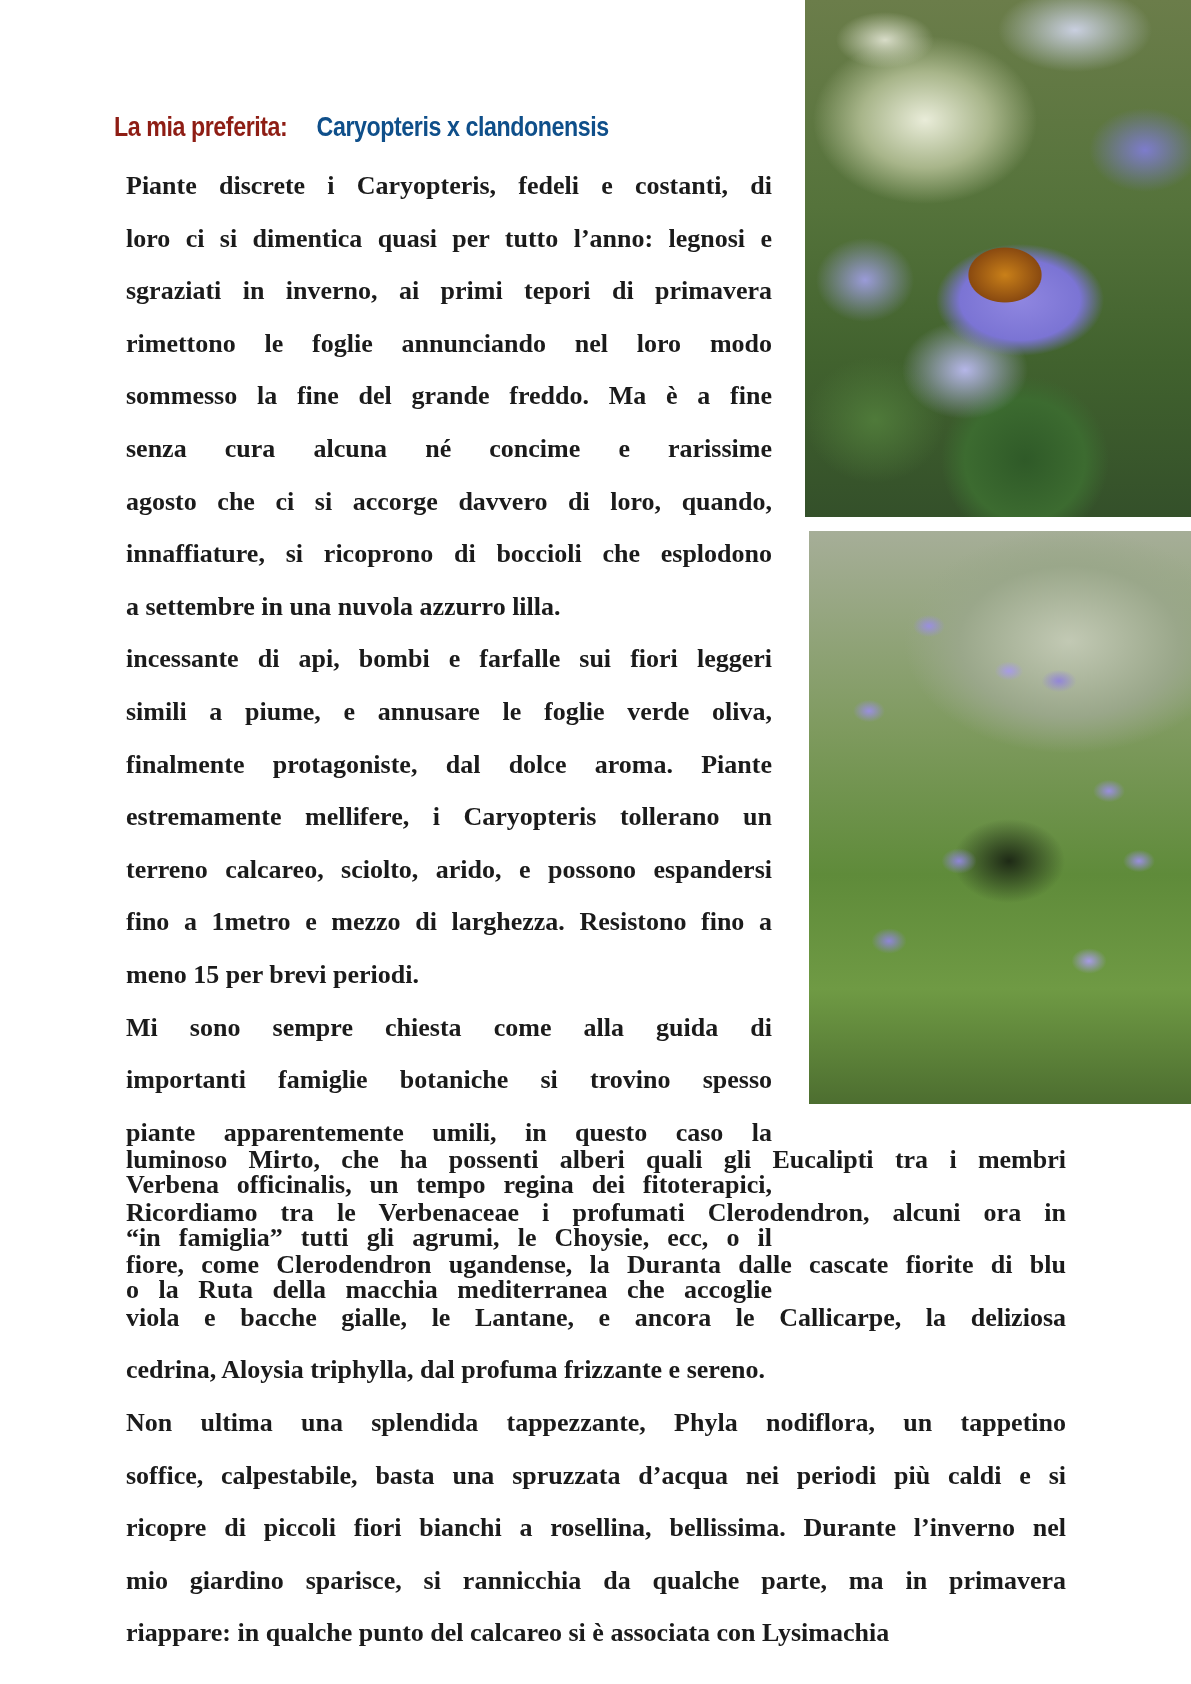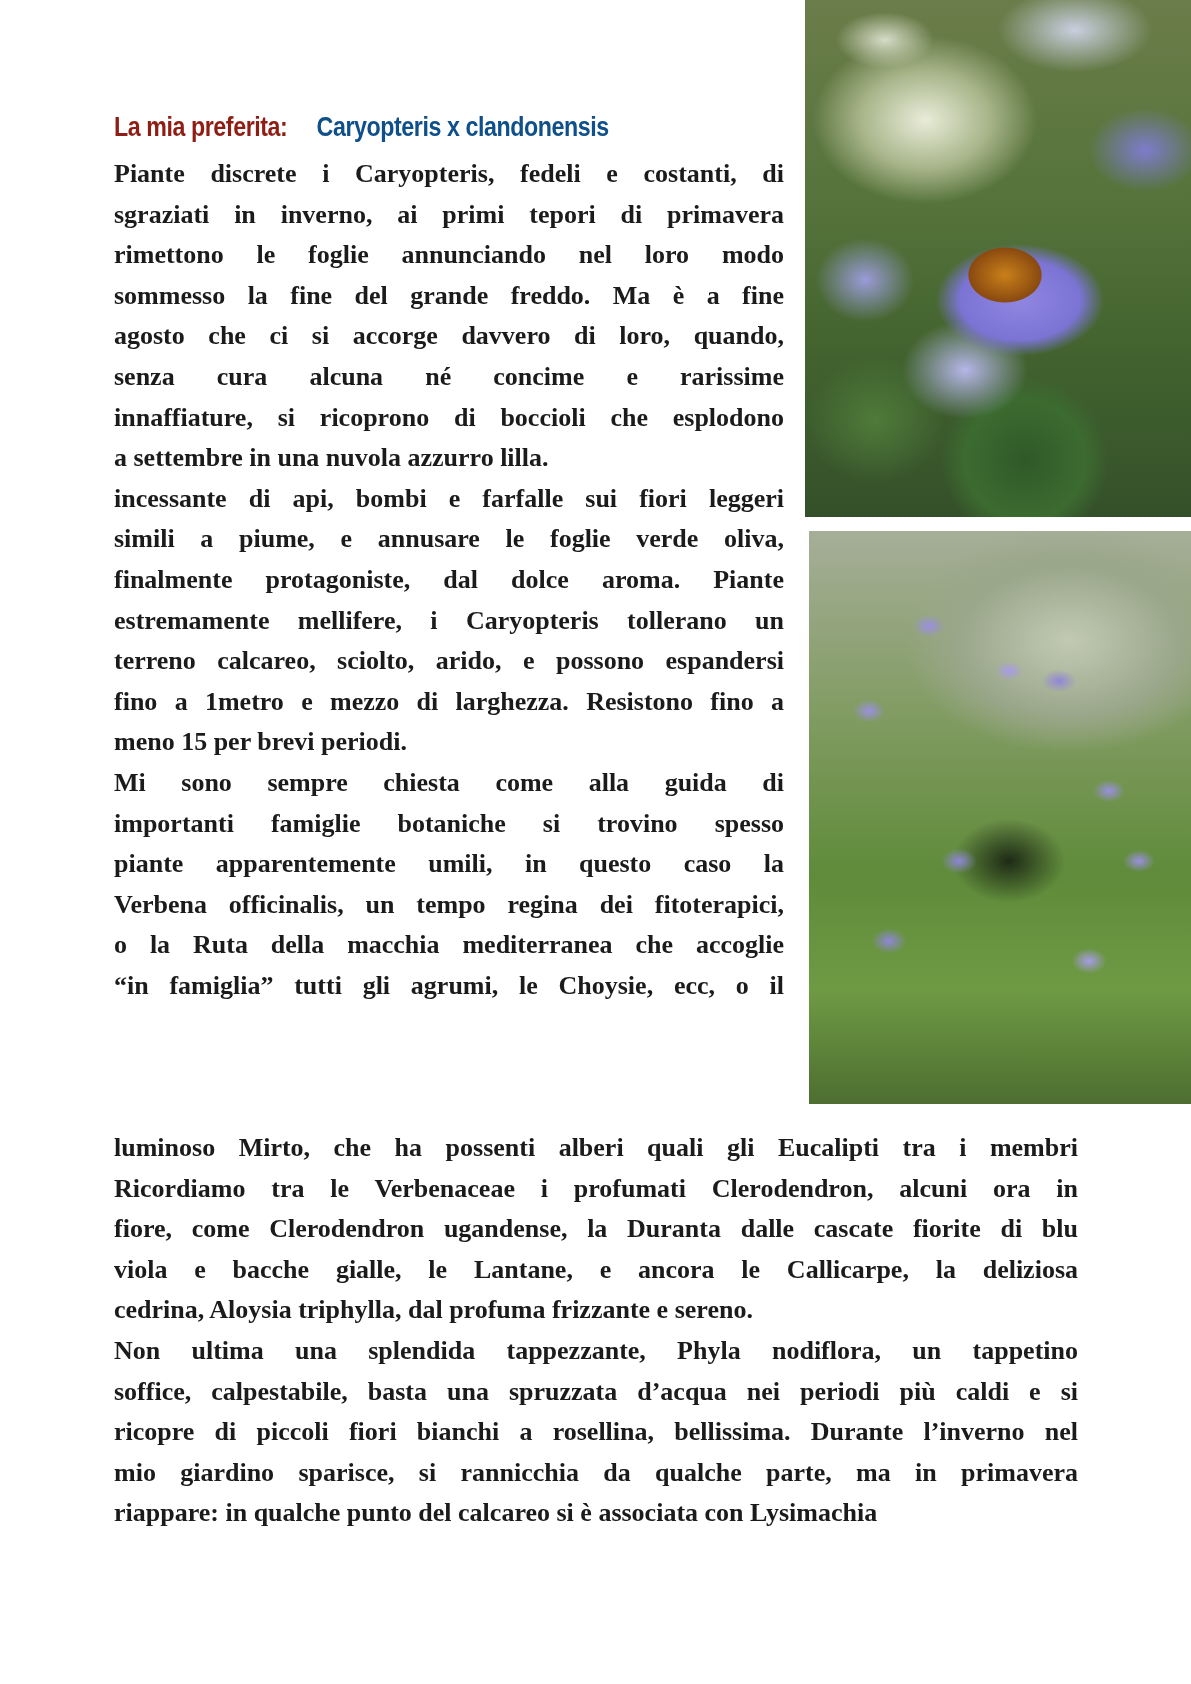--- a/index.html
+++ b/index.html
@@ -16,21 +16,21 @@
   .heading .sp { display: inline-block; width: 34px; }
   .heading .sci { color: #0f4f8a; }
 
   .body-text {
     font-family: "Liberation Serif", serif; font-weight: bold;
     font-size: 26px; line-height: 40.6px; color: #1b1b1b;
     text-align: justify;
   }
   .col1 { position: absolute; left: 114px; top: 154px; width: 670px; }
   .col2 { position: absolute; left: 114px; top: 1128px; width: 964px; }
-  .col1 p, .col2 p { margin: 0; }
+  .col1 p, .col2 p { margin: 12px; }
   .last-line-just { text-align-last: justify; }
 
   .photo { position: absolute; overflow: hidden; }
   .photo1 { left: 805px; top: 0; width: 386px; height: 517px;
     background:
       radial-gradient(ellipse 60px 45px at 200px 275px, #c98019 0%, #8a4a10 60%, transparent 62%),
       radial-gradient(ellipse 120px 80px at 215px 300px, #8f86e0 0%, #7b74d4 50%, transparent 70%),
       radial-gradient(ellipse 90px 70px at 160px 370px, #b5b6e8 0%, transparent 70%),
       radial-gradient(ellipse 70px 40px at 80px 40px, #d8dcc8 0%, transparent 70%),
       radial-gradient(ellipse 110px 60px at 270px 30px, #c9cfe0 0%, transparent 70%),
@@ -61,40 +61,41 @@
 <body>
 
 <div class="page">
 
   <div class="heading">
     <span class="lbl">La mia preferita:</span><span class="sp"></span><span class="sci">Caryopteris x clandonensis</span>
   </div>
 
   <div class="body-text col1" id="col1">
       <p class="last-line-just">Piante discrete i Caryopteris, fedeli e costanti, di</p>
+      <p class="last-line-just">loro ci si dimentica quasi per tutto l’anno: legnosi e</p>
       <p class="last-line-just">sgraziati in inverno, ai primi tepori di primavera</p>
       <p class="last-line-just">rimettono le foglie annunciando nel loro modo</p>
       <p class="last-line-just">sommesso la fine del grande freddo. Ma è a fine</p>
+      <p class="last-line-just">senza cura alcuna né concime e rarissime</p>
       <p class="last-line-just">agosto che ci si accorge davvero di loro, quando,</p>
-      <p class="last-line-just">senza cura alcuna né concime e rarissime</p>
       <p class="last-line-just">innaffiature, si ricoprono di boccioli che esplodono</p>
       <p>a settembre in una nuvola azzurro lilla.</p>
       <p class="last-line-just">incessante di api, bombi e farfalle sui fiori leggeri</p>
       <p class="last-line-just">simili a piume, e annusare le foglie verde oliva,</p>
       <p class="last-line-just">finalmente protagoniste, dal dolce aroma. Piante</p>
       <p class="last-line-just">estremamente mellifere, i Caryopteris tollerano un</p>
       <p class="last-line-just">terreno calcareo, sciolto, arido, e possono espandersi</p>
       <p class="last-line-just">fino a 1metro e mezzo di larghezza. Resistono fino a</p>
       <p>meno 15 per brevi periodi.</p>
       <p class="last-line-just">Mi sono sempre chiesta come alla guida di</p>
       <p class="last-line-just">importanti famiglie botaniche si trovino spesso</p>
       <p class="last-line-just">piante apparentemente umili, in questo caso la</p>
       <p class="last-line-just">Verbena officinalis, un tempo regina dei fitoterapici,</p>
+      <p class="last-line-just">“in famiglia” tutti gli agrumi, le Choysie, ecc, o il</p>
       <p class="last-line-just">o la Ruta della macchia mediterranea che accoglie</p>
-      <p class="last-line-just">“in famiglia” tutti gli agrumi, le Choysie, ecc, o il</p>
     </div>
 
   <div class="body-text col2" id="col2">
       <p class="last-line-just">luminoso Mirto, che  ha possenti alberi quali gli Eucalipti tra i membri</p>
       <p class="last-line-just">Ricordiamo tra le Verbenaceae i profumati Clerodendron, alcuni ora in</p>
       <p class="last-line-just">fiore, come Clerodendron ugandense, la Duranta dalle cascate fiorite di blu</p>
       <p class="last-line-just">viola e bacche gialle, le Lantane,   e ancora le Callicarpe, la deliziosa</p>
       <p>cedrina,  Aloysia triphylla,  dal profuma frizzante e sereno.</p>
       <p class="last-line-just">Non ultima una splendida tappezzante, Phyla nodiflora, un tappetino</p>
       <p class="last-line-just">soffice, calpestabile, basta una spruzzata d’acqua nei periodi più caldi e si</p>

